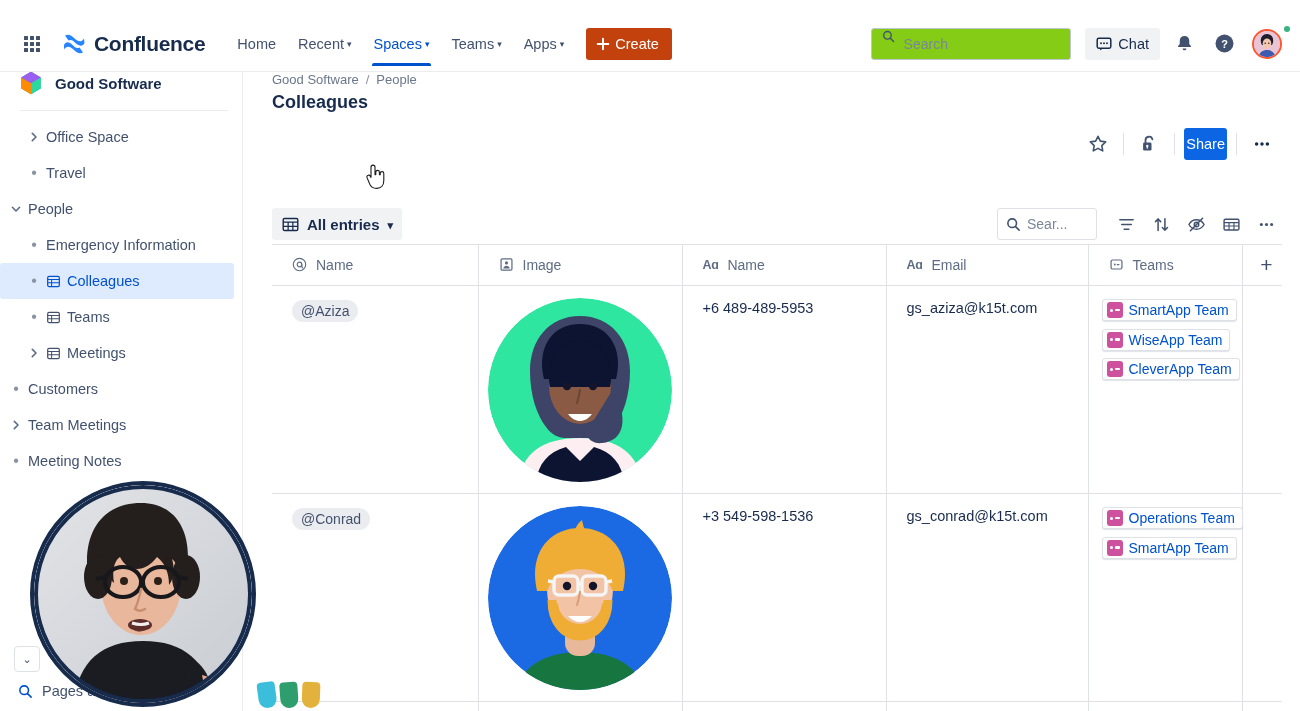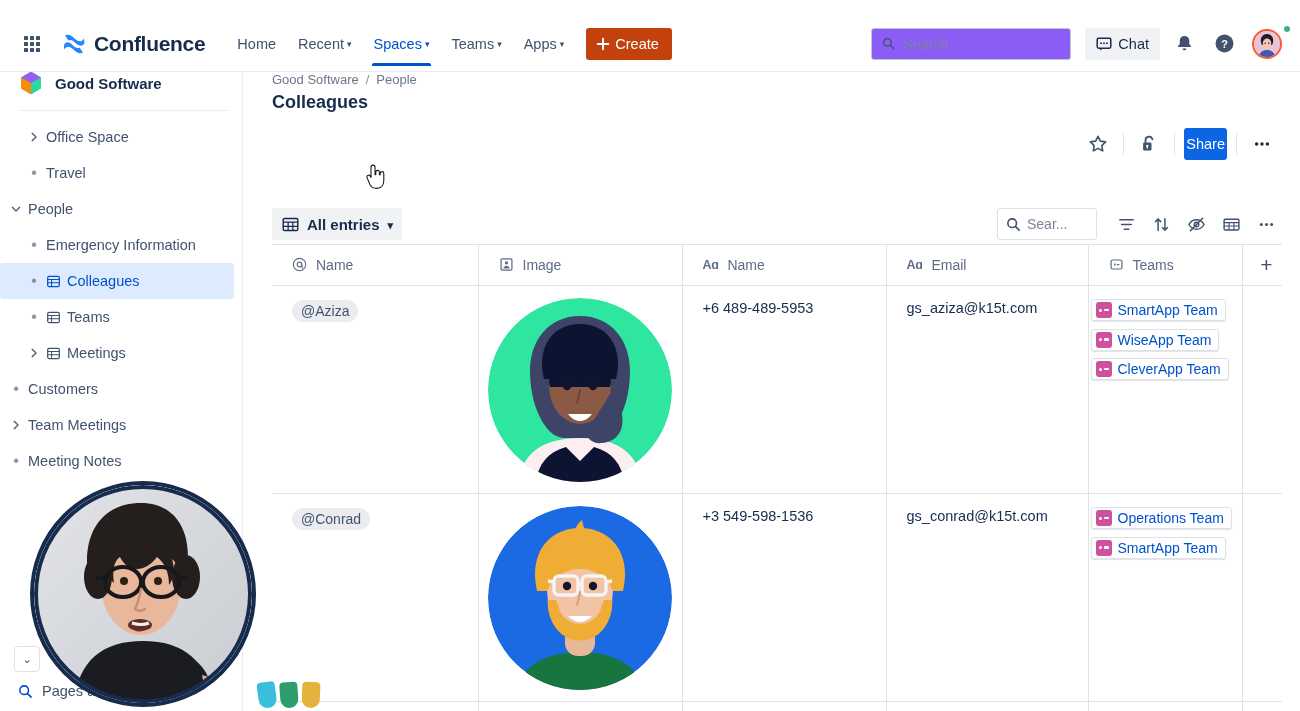--- a/index.html
+++ b/index.html
@@ -66,24 +66,24 @@
     font-size: 14.5px; font-weight: 500;
     cursor: pointer; margin-left: 12px;
     font-family: inherit;
   }
 
   .topnav-right {
     margin-left: auto; display: flex; align-items: center; gap: 4px;
     padding-right: 6px;
   }
   .search-box {
-    display: flex; align-items: center; gap: 8px;
+    display: flex; gap: 8px;
     width: 200px; height: 32px;
     border: 1px solid #c1c7d0; border-radius: 3px;
-    padding: 0 10px; background: #8b5cf6; cursor: text;
+    padding: 0 10px; background: #84cc16; cursor: text;
   }
   .search-box input {
     border: none; outline: none; background: transparent;
     font-size: 14px; color: #172b4d; width: 100%;
     font-family: inherit;
   }
   .search-box input::placeholder { color: #7a869a; }
 
   .chat-btn {
     display: flex; align-items: center; gap: 6px;
@@ -274,21 +274,21 @@
 
   td.c-name { padding: 14px 0 0 20px; }
   .mention {
     display:inline-block;
     background:#ebecf0; color:#42526e;
     border-radius: 12px; padding: 3px 9px;
     font-size:14px; cursor:pointer;
   }
   td.c-img { padding: 0; text-align:center; }
   td.c-text { padding: 14px 0 0 20px; font-size:14.5px; color:#172b4d; }
-  td.c-teams { padding: 12px 0 0 2px; }
+  td.c-teams { padding: 12px 0 0 13px; }
 
   .team-tag {
     display:inline-flex; align-items:center; gap:6px;
     background:#fff; border:1px solid #dfe1e6;
     border-radius:3px; padding: 2px 7px 2px 4px;
     margin-bottom: 6px; cursor:pointer;
     box-shadow: 0 1px 1px rgba(9,30,66,.13);
   }
   .team-tag-label { font-size:14px; color:#0052cc; white-space:nowrap; }
   .tag-ico {

